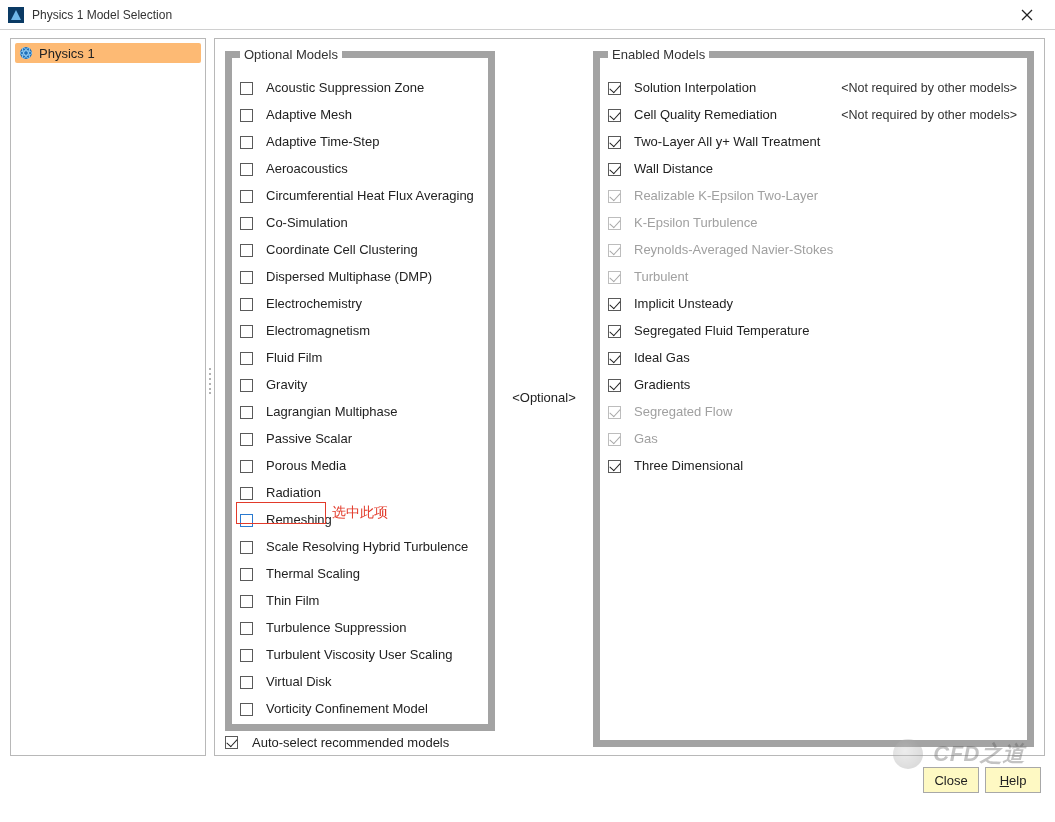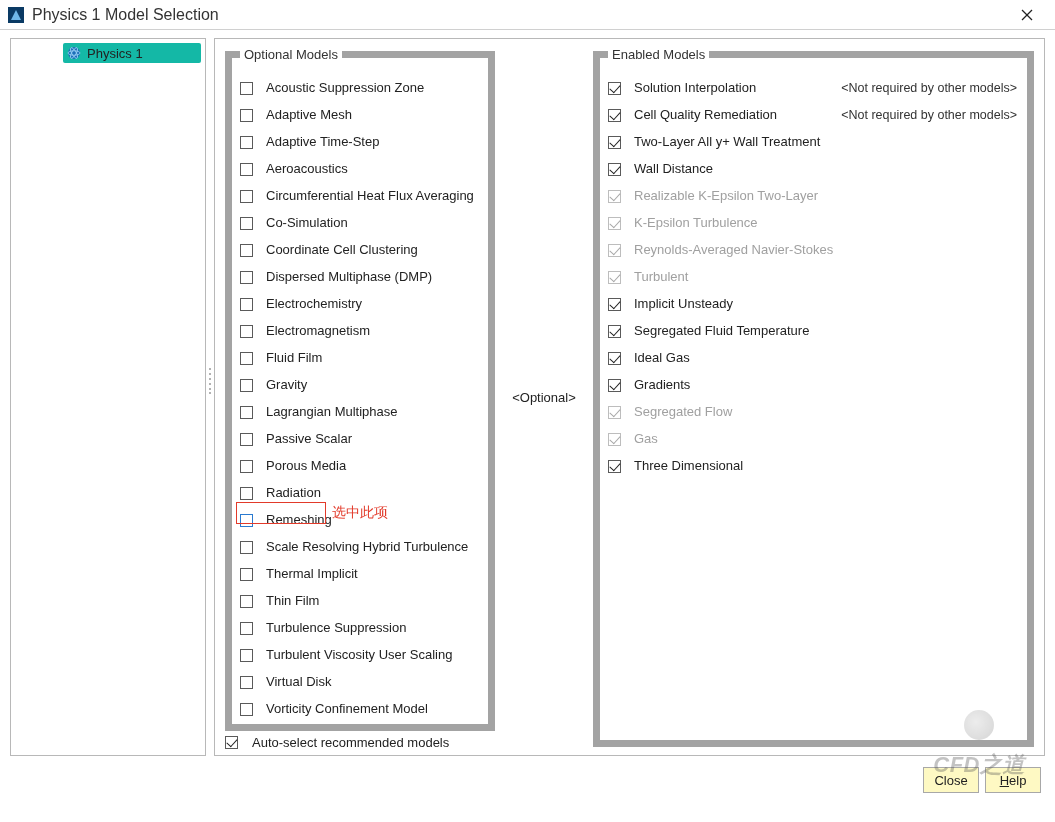--- a/index.html
+++ b/index.html
@@ -22,21 +22,21 @@
     padding: 0 8px;
     background: #fff;
   }
   .titlebar .app-icon {
     width: 16px; height: 16px;
     background: #0a3a64;
     margin-right: 8px;
     display: flex; align-items: center; justify-content: center;
   }
   .titlebar .app-icon svg { display:block; }
-  .titlebar .title { flex: 1; font-size: 16px; color:#333; }
+  .titlebar .title { flex: 1; font-size: 12px; color:#333; }
   .titlebar .close {
     width: 40px; height: 28px;
     display: flex; align-items: center; justify-content: center;
     cursor: pointer;
   }
   .window-body {
     display: flex;
     gap: 8px;
     padding: 8px 10px 4px 10px;
     height: 730px;
@@ -46,25 +46,24 @@
     background: #fff;
   }
   .left-panel {
     width: 196px;
     padding: 4px;
   }
   .tree-item {
     display: flex; align-items: center;
     height: 20px;
     padding: 0 4px;
-    background: #14b8a6;
+    background: #fdba74;
     border-radius: 2px;
     gap: 6px;
     font-size: 13px;
-    margin-left: 48px;
   }
   .tree-item .node-icon {
     width: 14px; height: 14px;
   }
   .right-panel {
     flex: 1;
     padding: 8px 10px;
     display: flex;
     gap: 8px;
     align-items: stretch;
@@ -178,27 +177,26 @@
     background: #fef9c3;
     display: flex; align-items: center; justify-content: center;
     font-size: 13px;
     cursor: pointer;
     padding: 0 10px;
   }
   .underline-first::first-letter { text-decoration: underline; }
   .watermark {
     position: absolute;
     right: 30px;
-    bottom: 42px;
+    bottom: 53px;
     display: flex;
     align-items: center;
     gap: 10px;
     opacity: 0.35;
     pointer-events: none;
-    flex-direction: column;
   }
   .watermark .wm-text {
     font-size: 22px;
     font-weight: 600;
     color: #555;
     font-style: italic;
     letter-spacing: 0.5px;
   }
   .watermark .wm-icon {
     width: 30px; height: 30px;
@@ -320,21 +318,21 @@
               <span class="chk-label">Remeshing</span>
             </div>
             <div class="highlight-frame" style="left: -4px; top: 434px; width: 90px; height: 22px;"></div>
             <div class="annotation" style="left: 92px; top: 436px;">选中此项</div>
             <div class="chk-row">
               <div class="chk-box"></div>
               <span class="chk-label">Scale Resolving Hybrid Turbulence</span>
             </div>
             <div class="chk-row">
               <div class="chk-box"></div>
-              <span class="chk-label">Thermal Implicit</span>
+              <span class="chk-label">Thermal Scaling</span>
             </div>
             <div class="chk-row">
               <div class="chk-box"></div>
               <span class="chk-label">Thin Film</span>
             </div>
             <div class="chk-row">
               <div class="chk-box"></div>
               <span class="chk-label">Turbulence Suppression</span>
             </div>
             <div class="chk-row">

